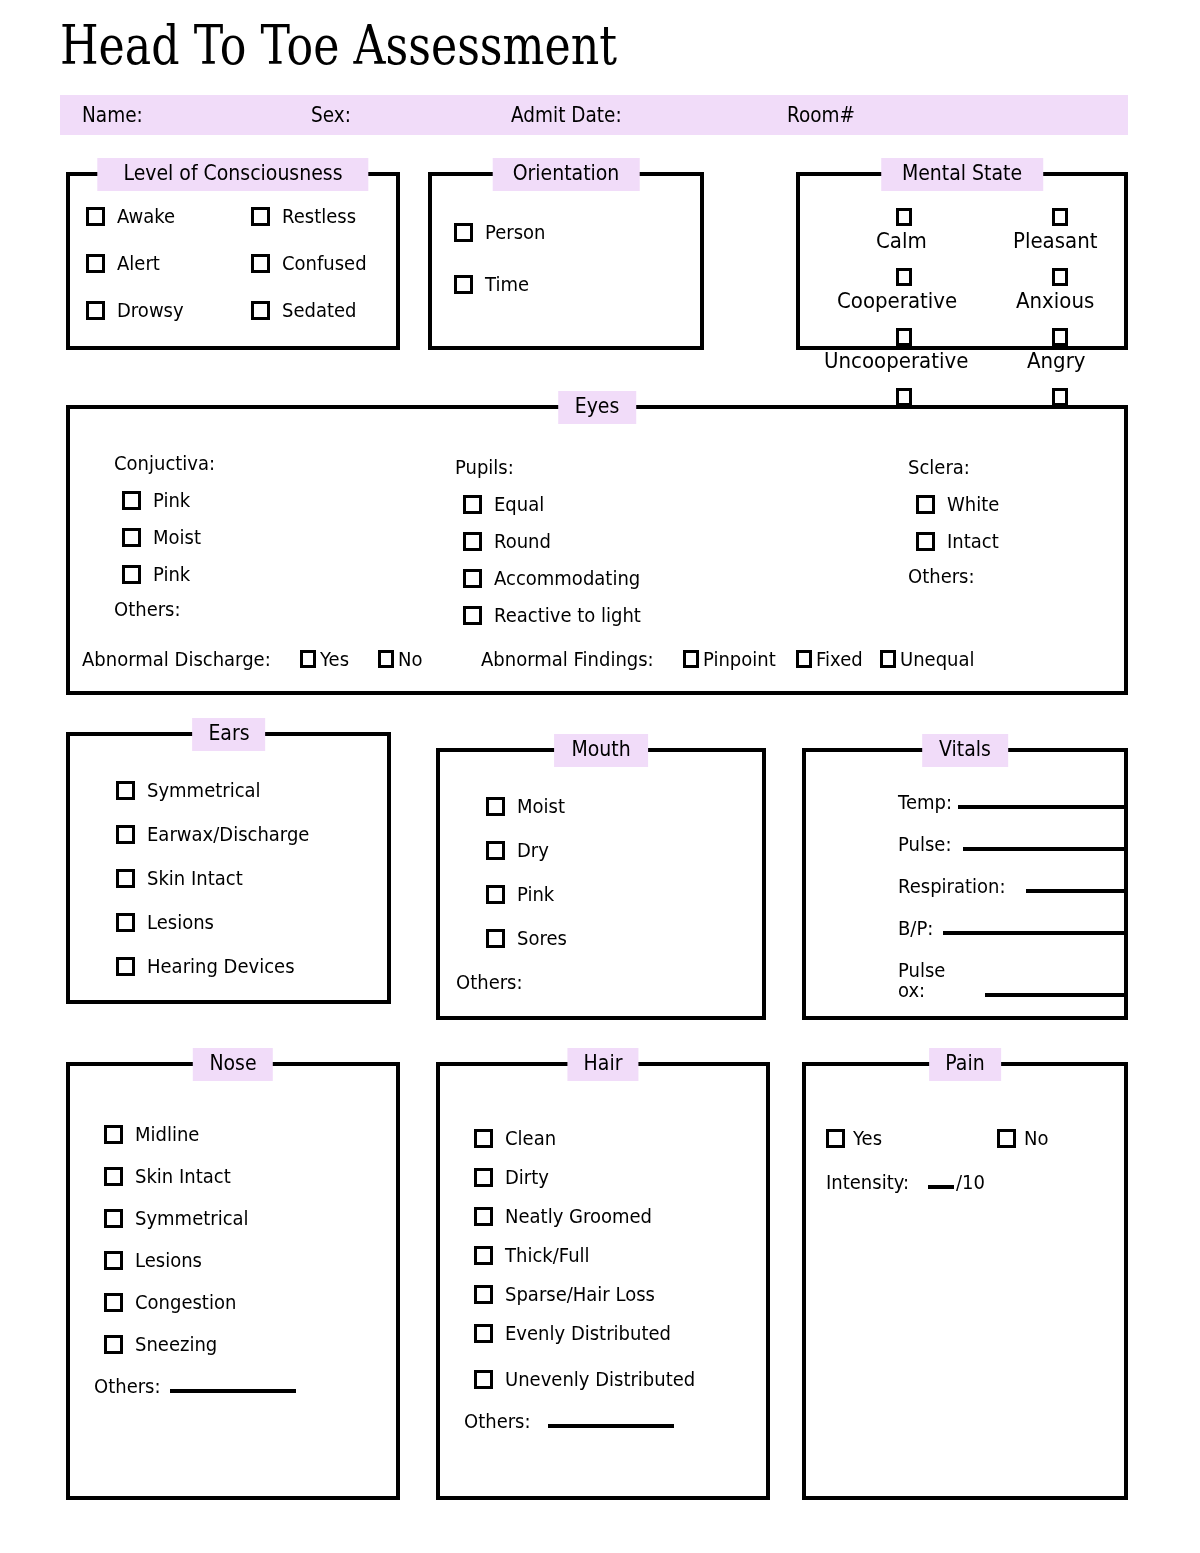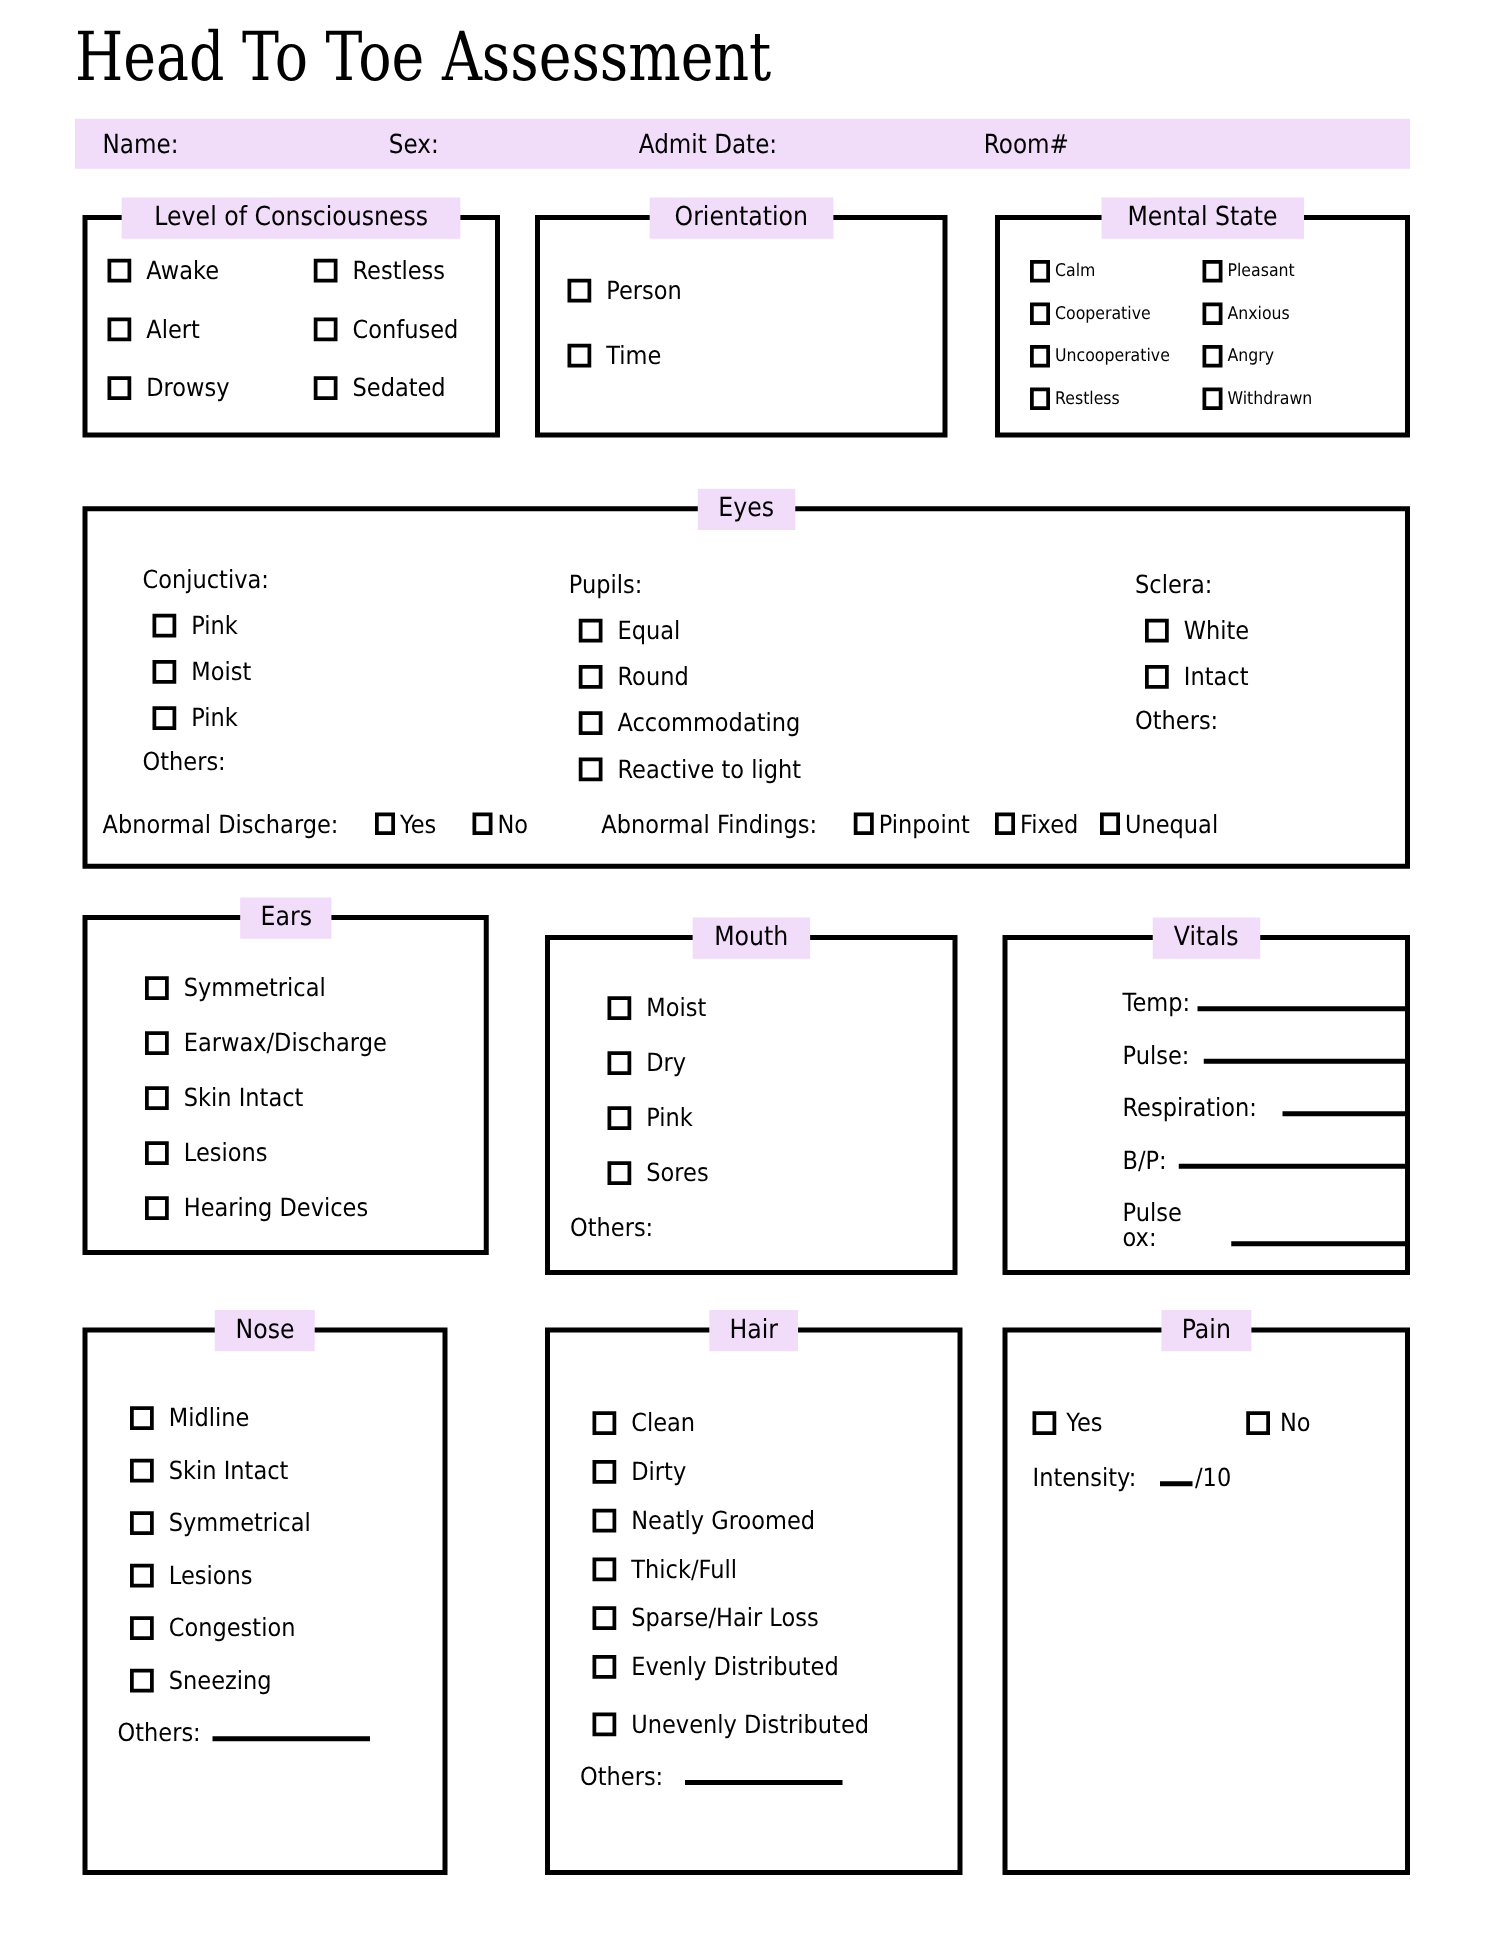--- a/index.html
+++ b/index.html
@@ -88,21 +88,21 @@
   }
   .row {
     display: flex;
     align-items: center;
     gap: 12px;
     font-size: 20px;
     line-height: 1;
     margin-bottom: 0;
   }
   .row .lbl { transform: scaleX(0.9); transform-origin: left center; white-space: nowrap; }
-  .row-tight { gap: 4px; font-size: 14px; }
+  .row-tight { gap: 4px; font-size: 22px; flex-direction: column; }
 
   .two-col { display: flex; }
   .col { display: flex; flex-direction: column; }
 
   .plain {
     font-size: 20px;
     line-height: 1;
   }
   .plain span { display:inline-block; transform: scaleX(0.9); transform-origin:left center; }
 
@@ -154,21 +154,21 @@
           </div>
         <div class="row">
             <span class="cb"></span>
             <span class="lbl">Sedated</span>
           </div>
       </div>
     </div>
   </div>
 </div>
 
-<div class="box" style="left:428px; top:172px; width:330px; height:178px;">
+<div class="box" style="left:428px; top:172px; width:276px; height:178px;">
   <div class="box-title">
     <span>Orientation</span></div>
   <div class="box-body" style="padding-top:46px;">
     <div class="two-col">
       <div class="col" style="margin-left:22px; gap:32px;">
         <div class="row">
             <span class="cb"></span>
             <span class="lbl">Person</span>
           </div>
         <div class="row">
@@ -383,21 +383,21 @@
         <span class="fill-line" style="width:200px; margin-left:6px;"></span>
       </div>
       <div style="display:flex; align-items:baseline; font-size:20px;">
         <span class="plain"><span>Pulse ox:</span></span>
         <span class="fill-line" style="width:158px; margin-left:8px;"></span>
       </div>
     </div>
   </div>
 </div>
 
-<div class="box" style="left:66px; top:1062px; width:292px; height:438px;">
+<div class="box" style="left:66px; top:1062px; width:334px; height:438px;">
   <div class="box-title">
     <span>Nose</span></div>
   <div class="box-body" style="padding-top:58px;">
     <div class="col" style="margin-left:34px; gap:22px;">
       <div class="row">
           <span class="cb"></span>
           <span class="lbl">Midline</span>
         </div>
       <div class="row">
           <span class="cb"></span>

